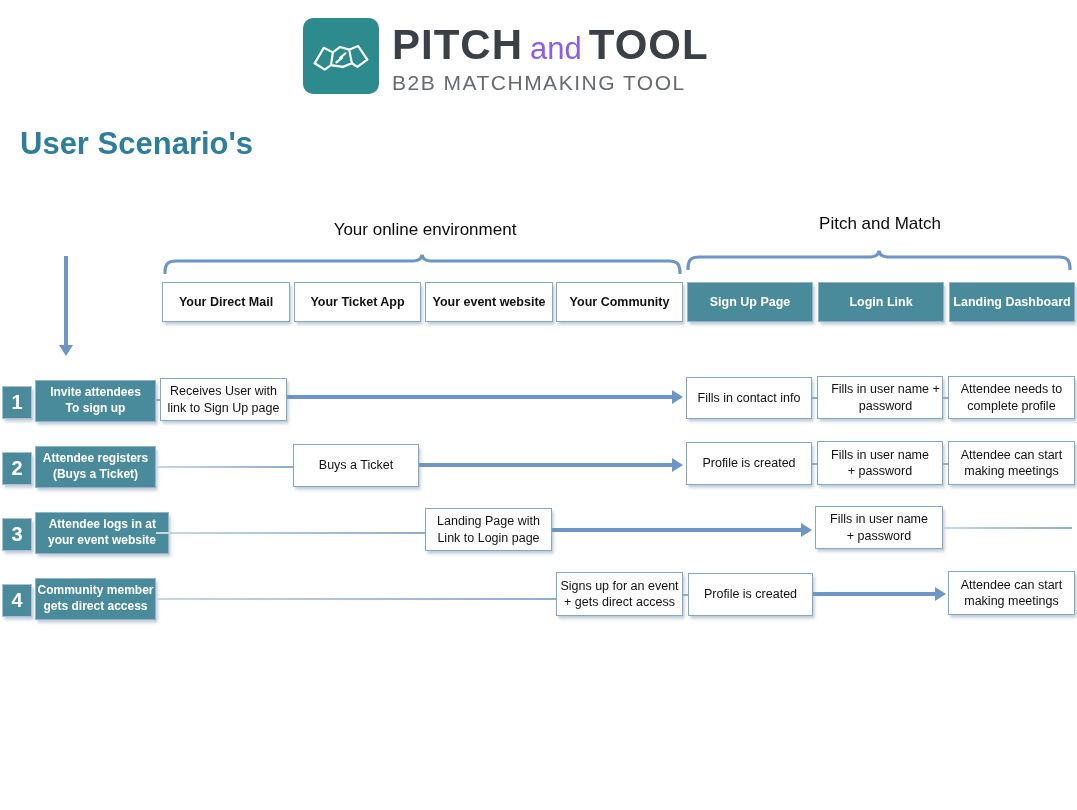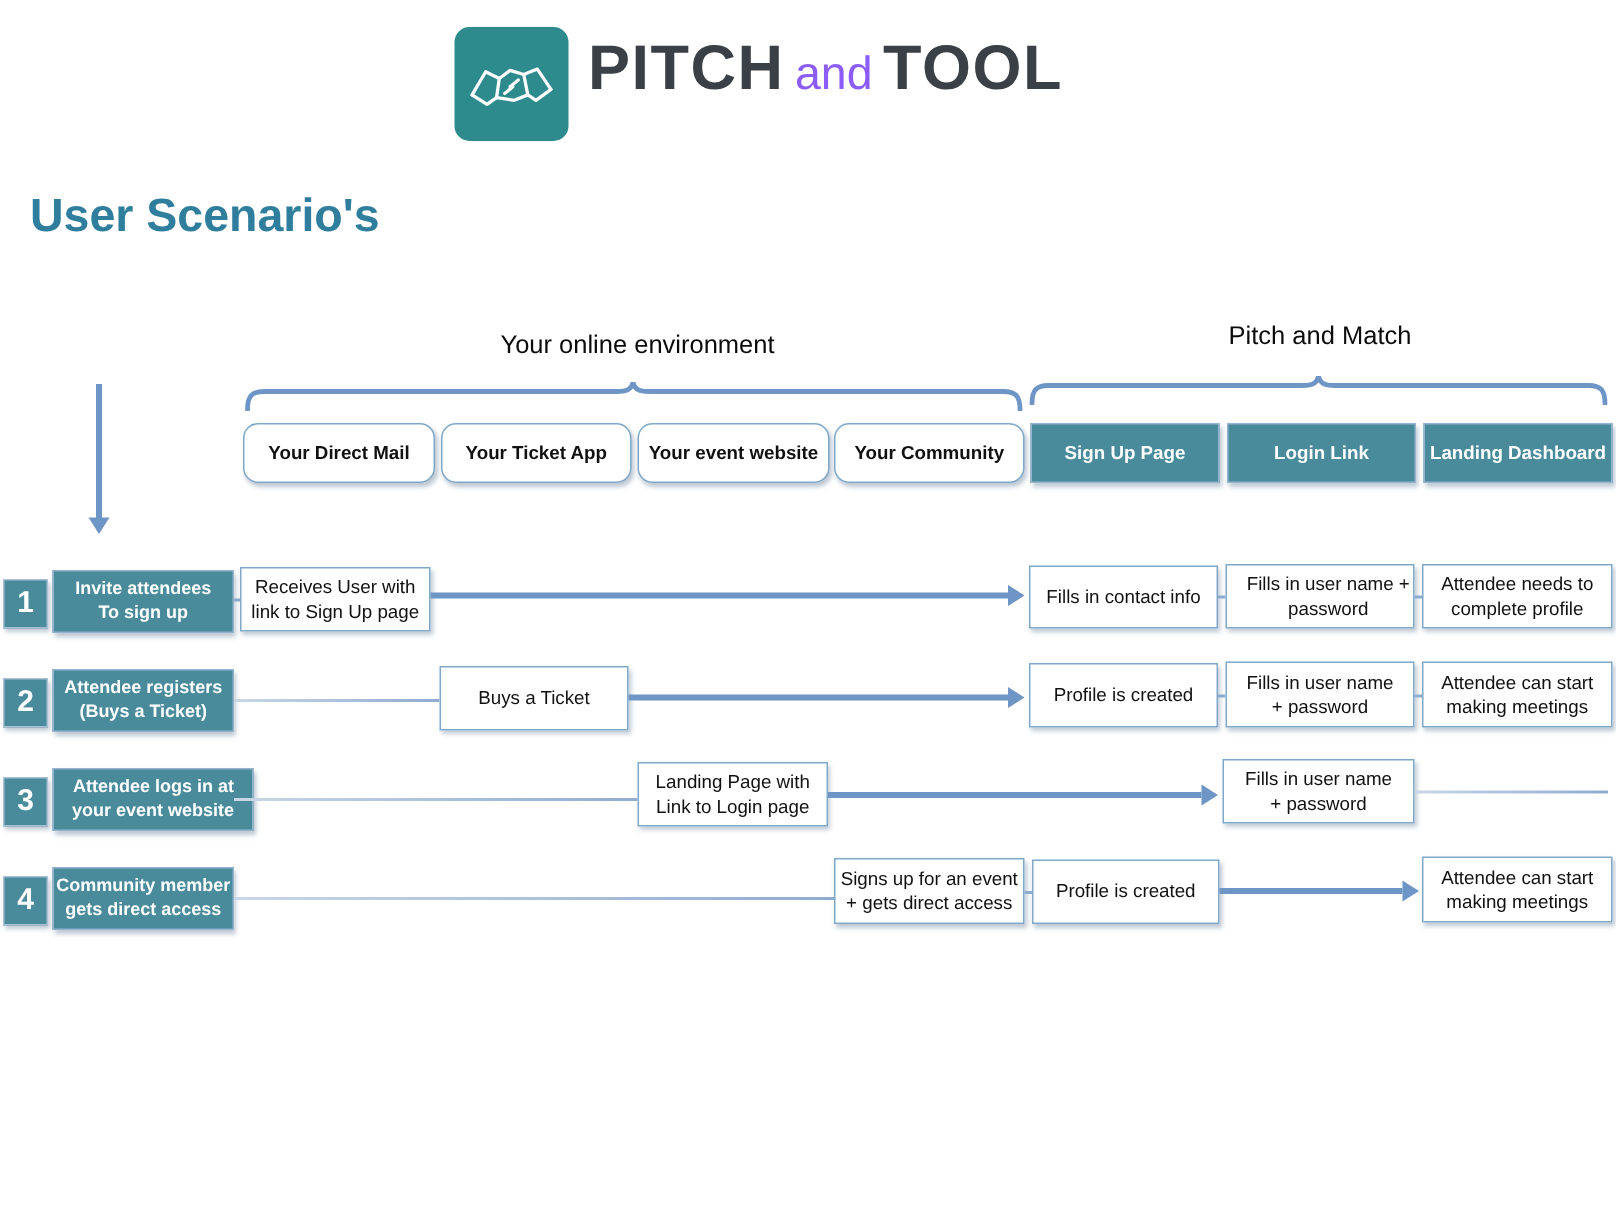--- a/index.html
+++ b/index.html
@@ -19,21 +19,21 @@
   
   .page-title{position:absolute;left:20px;top:126px;font-size:31px;font-weight:bold;color:#2F7E9D;}
   
   .bracket-label{position:absolute;font-size:17px;color:#0b0b0b;text-align:center;}
   .bracket-svg{position:absolute;}
   
   .box{position:absolute;display:flex;align-items:center;justify-content:center;
     text-align:center;white-space:pre-line;box-sizing:border-box;line-height:1.3;}
   .white{background:#ffffff;border:1.6px solid #7FA8C9;
     box-shadow:1.5px 2.5px 3px rgba(125,145,170,.5);color:#111;font-size:12.5px;}
-  .hdr{font-weight:bold;border-radius:10px;}
+  .hdr{font-weight:bold;}
   .teal{background:#4A8B9B;border:1.6px solid #93B3CF;
     box-shadow:1.5px 2.5px 3px rgba(125,145,170,.5);color:#fff;font-weight:bold;font-size:12.5px;}
   .scenario{font-size:12px;}
   .num{position:absolute;background:#4A8B9B;border:1px solid #A9C0D6;
     box-shadow:1.5px 2.5px 3px rgba(125,145,170,.5);color:#fff;font-weight:bold;font-size:20px;
     display:flex;align-items:center;justify-content:center;box-sizing:border-box;}
   
   .arrow{position:absolute;height:4px;background:#6D96C6;}
   .arrow::after{content:"";position:absolute;right:-11px;top:-5.5px;
     border-left:11px solid #6D96C6;border-top:7px solid transparent;border-bottom:7px solid transparent;}
@@ -55,20 +55,21 @@
         <path d="M61,36 L51,21 L41,25"></path>
         <path d="M61,36 L50,44 L44,40"></path>
         <path d="M23,28 L31,22 L41,25 L44,40 L34,44 L21,42 Z"></path>
         <path d="M31,34 L37,29"></path>
         <path d="M27,39 L33,34"></path>
       </g>
     </svg>
   </div>
   <div class="logo-text">
     <div class="logo-main"><span>PITCH</span><span class="and">and</span><span>TOOL</span></div>
+    <div class="logo-sub">B2B MATCHMAKING TOOL</div>
   </div>
 </div>
 
 <div class="page-title">User Scenario's</div>
 
 <div class="bracket-label" style="left:280px;top:220px;width:290px;">Your online environment</div>
 <svg class="bracket-svg" style="left:163px;top:254px;" width="519" height="20">
   <path d="M2,19 C2,10 5,7 13,7 L248,7 C256,7 258,5 259,1 C260,5 262,7 270,7 L506,7 C514,7 517,10 517,19" stroke="#6D96C6" stroke-width="3.2" fill="none" stroke-linecap="round"></path>
 </svg>
 

